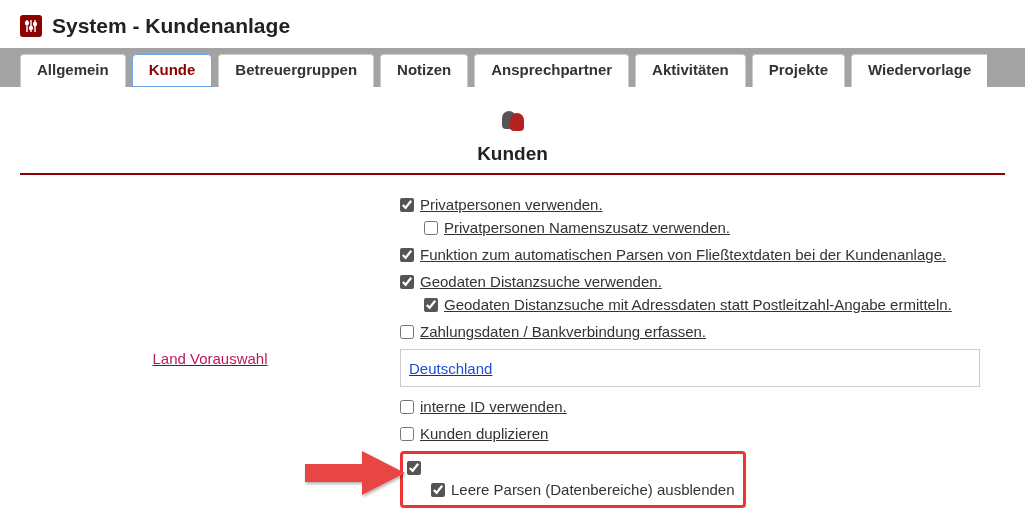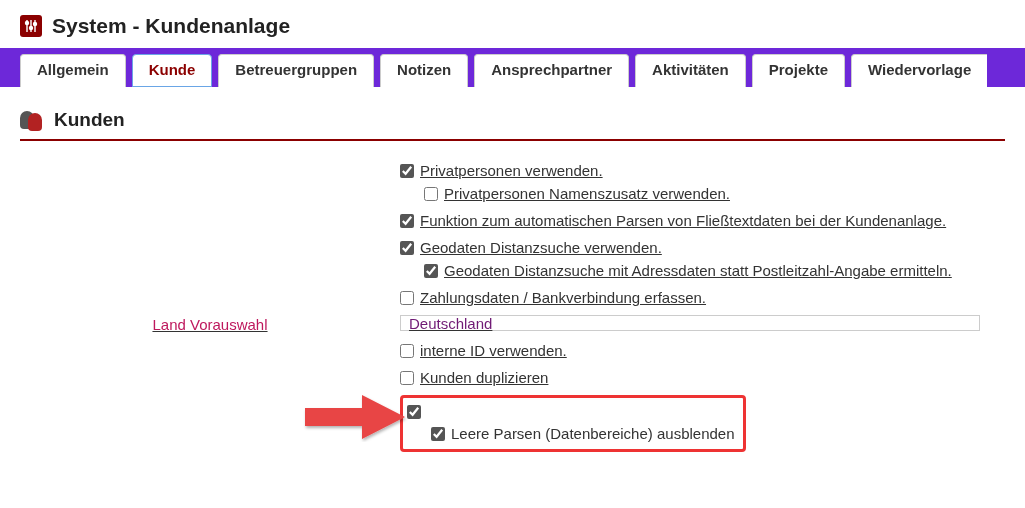--- a/index.html
+++ b/index.html
@@ -28,21 +28,21 @@
     color: #fff;
     font-size: 12px;
   }
   .header-title {
     font-size: 21px;
     font-weight: bold;
     color: #222;
   }
 
   .tabbar {
-    background: #6d28d9;
+    background: #a3a3a3;
     padding: 6px 20px 0 20px;
     display: flex;
     gap: 6px;
   }
   .tab {
     background: #fff;
     border: 1px solid #ccc;
     border-bottom: none;
     border-top-left-radius: 4px;
     border-top-right-radius: 4px;
@@ -61,20 +61,21 @@
 
   .content {
     padding: 22px 20px 0 20px;
   }
   .section-head {
     display: flex;
     align-items: center;
     gap: 12px;
     padding-bottom: 8px;
     border-bottom: 2px solid #8b0000;
+    flex-direction: column;
   }
   .section-icon {
     position: relative;
     width: 22px;
     height: 22px;
   }
   .section-icon .p1, .section-icon .p2 {
     position: absolute;
     width: 14px;
     height: 18px;
@@ -120,24 +121,24 @@
   input[type=checkbox] {
     width: 14px;
     height: 14px;
     margin: 0;
     accent-color: #555;
   }
   .select-wrap {
     border: 1px solid #ccc;
     padding: 3px 8px;
     width: 580px;
-    height: 16px;
-    display: flex;
-    align-items: center;
-    color: #701a75;
+    height: 38px;
+    display: flex;
+    align-items: center;
+    color: #1d4ed8;
     margin: 2px 0 4px 0;
   }
 
   .highlight-box {
     border: 3px solid #e33;
     border-radius: 4px;
     padding: 4px 8px 4px 4px;
     display: inline-block;
     margin-top: 2px;
   }

